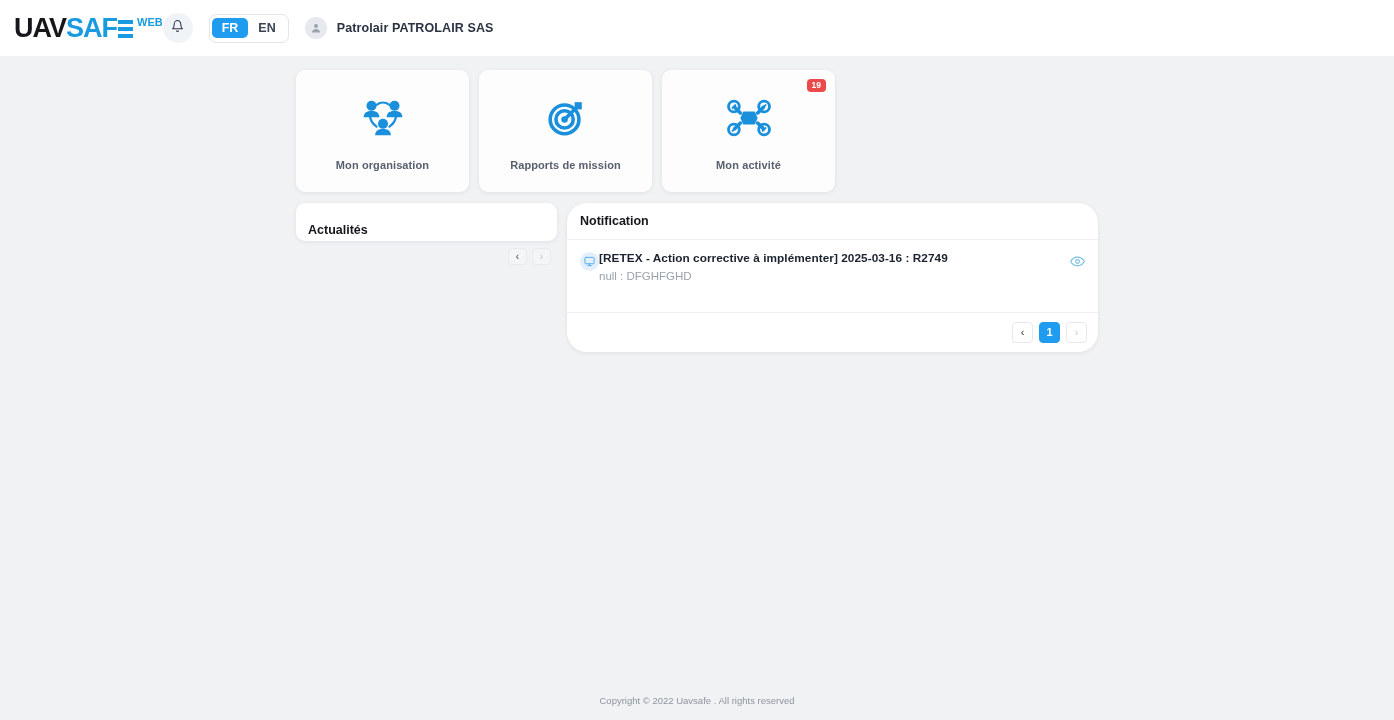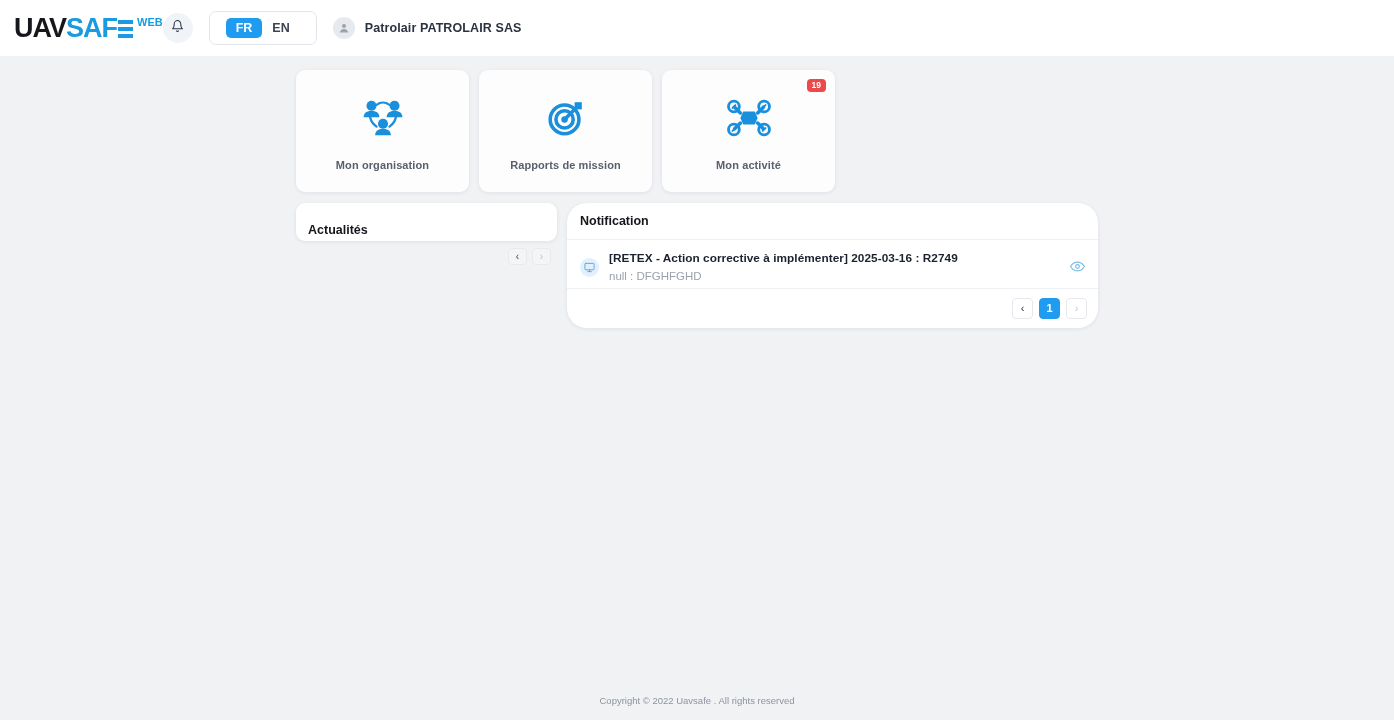--- a/index.html
+++ b/index.html
@@ -79,21 +79,21 @@
     background: #f0f4f9;
     display: flex; align-items: center; justify-content: center;
     cursor: pointer;
   }
   .lang-toggle {
     display: flex;
     align-items: center;
     border: 1px solid #e2e5ea;
     border-radius: 7px;
     background: #fff;
-    padding: 16px;
+    padding: 2px;
     height: 29px;
   }
   .lang-btn {
     font-size: 12.5px;
     font-weight: bold;
     color: #3b4252;
     padding: 4px 10px;
     border-radius: 5px;
     cursor: pointer;
     line-height: 1;
@@ -223,23 +223,22 @@
   }
   .notif-header {
     padding: 11px 13px;
     font-size: 12.5px;
     font-weight: bold;
     color: #15171c;
     border-bottom: 1px solid #eef0f3;
   }
   .notif-item {
     display: flex;
-    align-items: center;
-    padding: 11px 13px 4px 13px;
-    gap: 10px;
+    align-items: flex-start;
+    padding: 11px 13px 28px 13px;
     border-bottom: 1px solid #eef0f3;
   }
   .notif-icon {
     width: 19px; height: 19px;
     min-width: 19px;
     border-radius: 50%;
     background: #e3f0fb;
     display: flex; align-items: center; justify-content: center;
     margin-top: 1px;
   }

